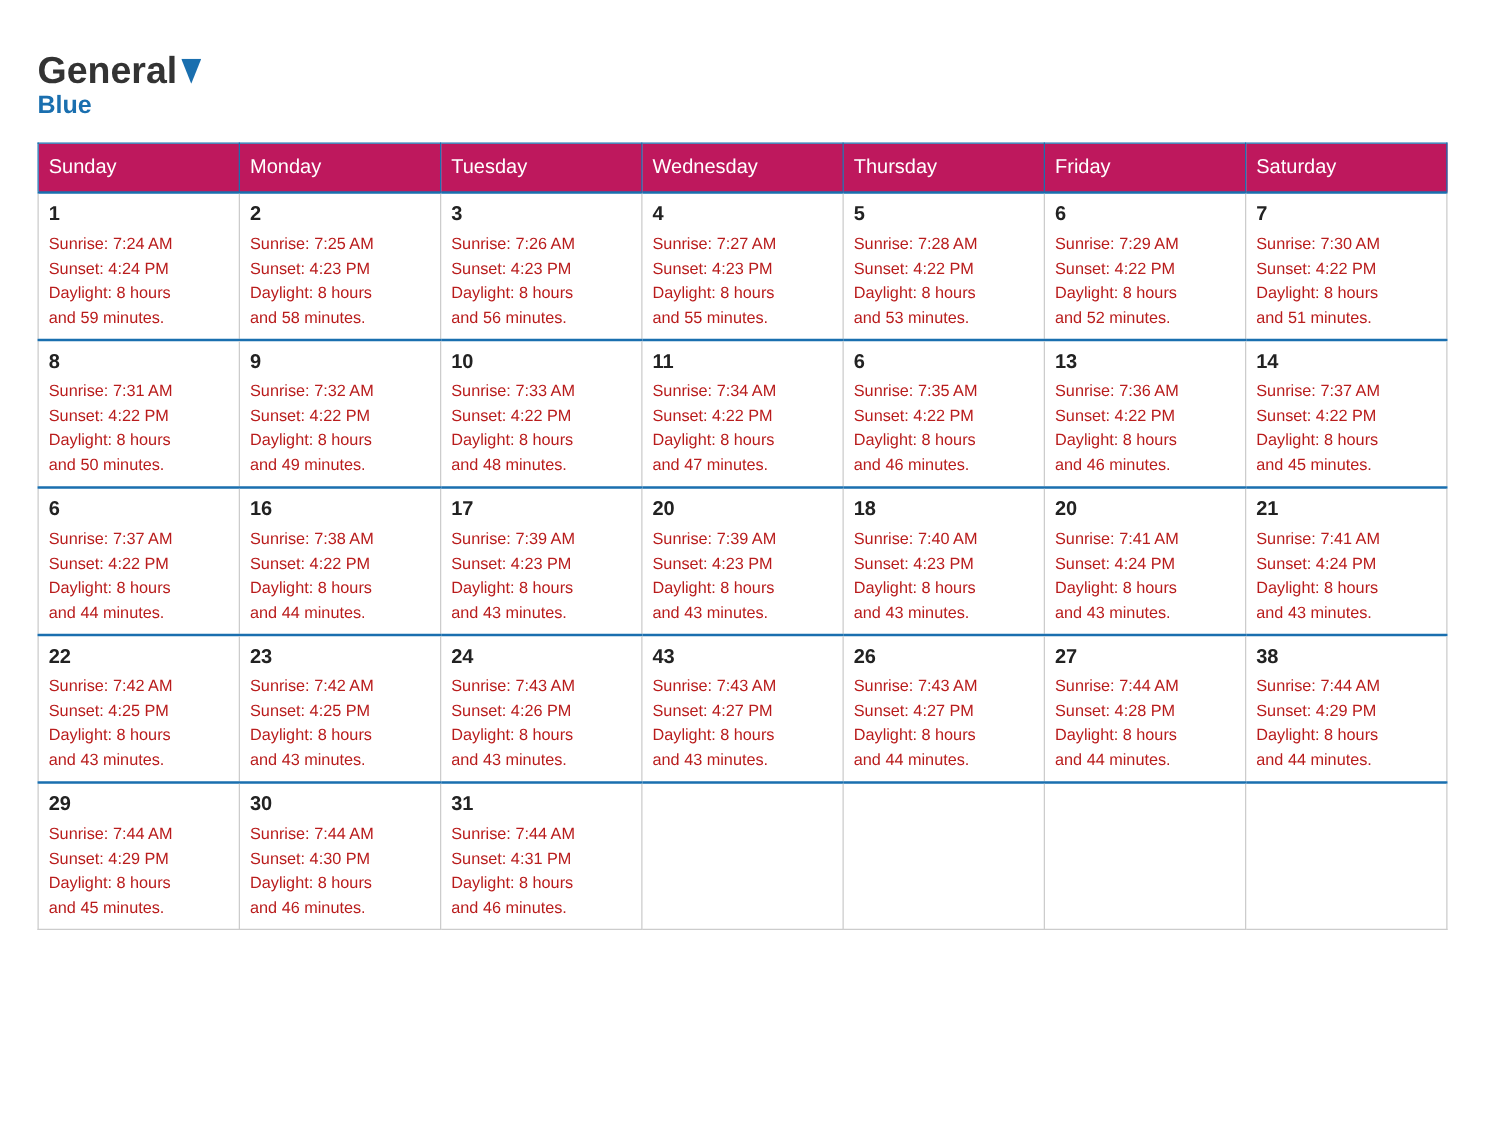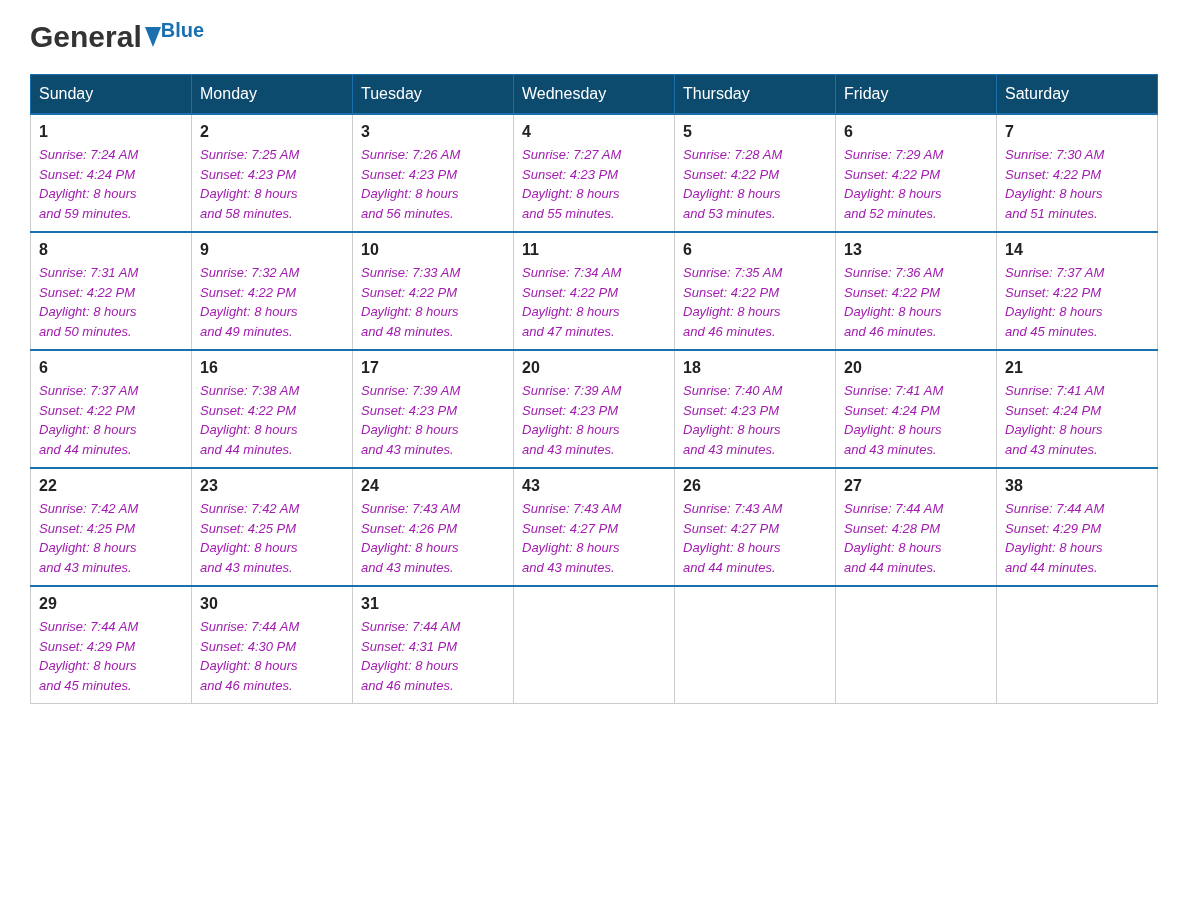--- a/index.html
+++ b/index.html
@@ -11,41 +11,43 @@
       min-height: 918px;
     }
     #header {
       display: flex;
       justify-content: space-between;
       align-items: flex-start;
       margin-bottom: 20px;
     }
     #logo {
       display: flex;
+      flex-direction: column;
+      margin-top: 20px;
     }
     #title-area {
       text-align: right;
     }
     #month-title {
       font-size: 52px;
       font-weight: normal;
       color: #222;
       line-height: 1.1;
     }
     #location-title {
       font-size: 24px;
       color: #555;
       margin-top: 4px;
     }
     table {
       width: 100%;
       border-collapse: collapse;
     }
     thead tr th {
-      background-color: #0c4a6e;
+      background-color: #be185d;
       color: #fff;
       padding: 10px 8px;
       text-align: left;
       font-size: 16px;
       font-weight: normal;
       border: 1px solid #1a6faf;
     }
     tbody tr td {
       vertical-align: top;
       padding: 8px;
@@ -59,22 +61,21 @@
     .day-number {
       font-size: 16px;
       font-weight: bold;
       color: #222;
       display: block;
       margin-bottom: 4px;
     }
     .day-info {
       font-size: 13px;
       line-height: 1.5;
-      color: #a21caf;
-      font-style: italic;
+      color: #b91c1c;
     }
     td.empty {
       background: #fff;
       border-top: 2px solid #1a6faf;
     }
     .logo-line1 {
       display: flex;
       align-items: center;
     }
     .logo-line2 {

